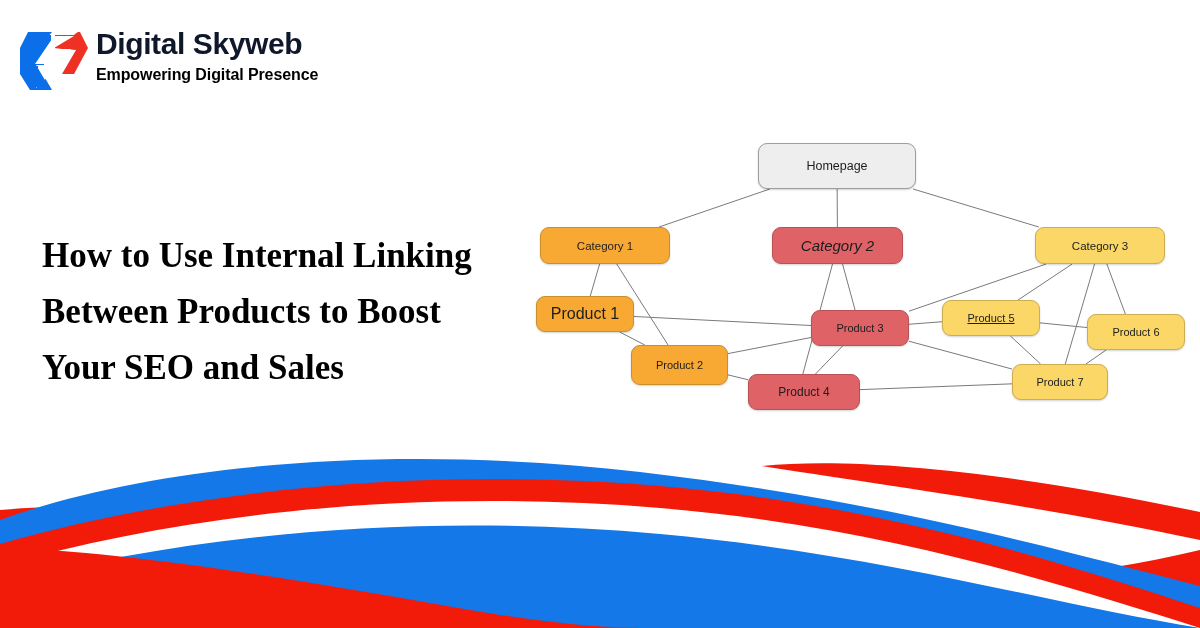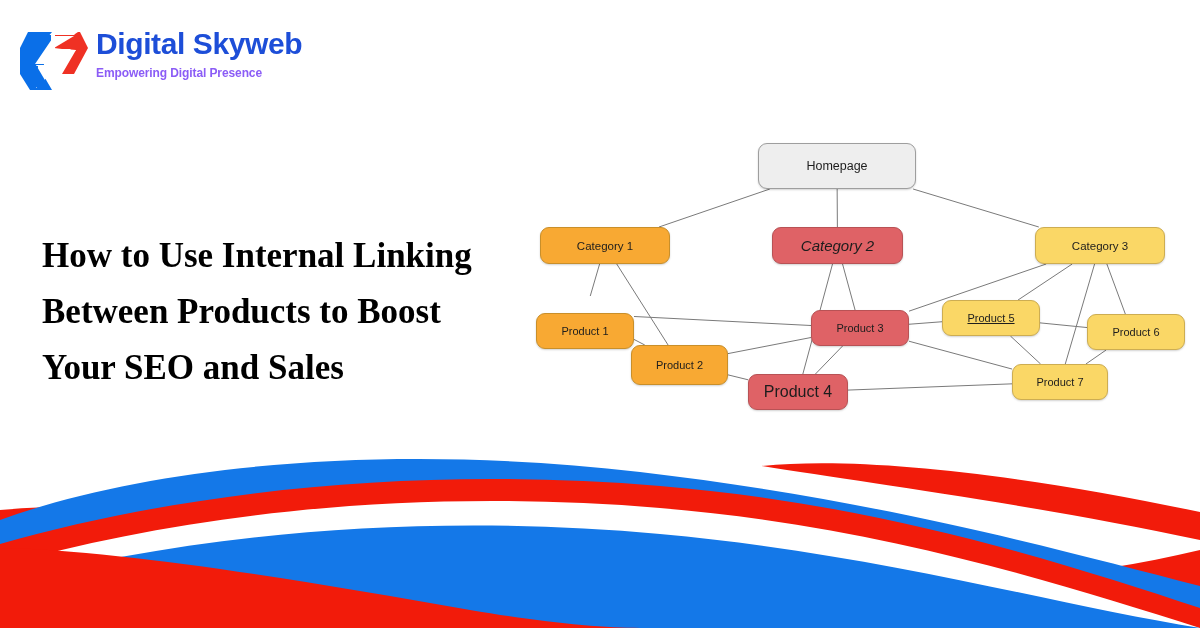--- a/index.html
+++ b/index.html
@@ -35,30 +35,30 @@
     position: absolute;
     left: 78px;
     top: 12px;
     width: 240px;
   }
   #logo-title {
     font-family: "Liberation Sans", sans-serif;
     font-weight: bold;
     font-size: 30px;
     letter-spacing: -0.4px;
-    color: #1d4ed8;
+    color: #0f172a;
     line-height: 1.05;
     white-space: nowrap;
   }
   #logo-tagline {
     font-family: "Liberation Sans", sans-serif;
     font-weight: bold;
-    font-size: 12px;
+    font-size: 16px;
     letter-spacing: -0.1px;
-    color: #8b5cf6;
+    color: #000000;
     margin-top: 6px;
     white-space: nowrap;
   }
 
   
   #headline {
     position: absolute;
     left: 42px;
     top: 228px;
     width: 470px;
@@ -158,24 +158,24 @@
         <line x1="328" y1="270.0916030534351" x2="492" y2="263.8320610687023" stroke="#7a7a7a" stroke-width="1"></line>
         <line x1="520" y1="202.86524822695034" x2="567" y2="207.53191489361703" stroke="#7a7a7a" stroke-width="1"></line>
         <line x1="490.40625" y1="216" x2="520.59375" y2="244" stroke="#7a7a7a" stroke-width="1"></line>
         <line x1="586.08" y1="230" x2="565.92" y2="244" stroke="#7a7a7a" stroke-width="1"></line>
       </svg>
     <div id="nodes-layer">
         <div class="node" style="left: 238px; top: 23px; width: 158px; height: 46px; background: rgb(238, 238, 238); border-color: rgb(158, 158, 158); font-size: 12.5px;">Homepage</div>
         <div class="node" style="left: 20px; top: 107px; width: 130px; height: 37px; background: rgb(248, 169, 51); border-color: rgb(201, 143, 42); font-size: 11.5px;">Category 1</div>
         <div class="node" style="left: 252px; top: 107px; width: 131px; height: 37px; background: rgb(223, 98, 102); border-color: rgb(184, 82, 85); font-size: 15px; font-style: italic;">Category 2</div>
         <div class="node" style="left: 515px; top: 107px; width: 130px; height: 37px; background: rgb(250, 215, 102); border-color: rgb(205, 173, 82); font-size: 11.5px;">Category 3</div>
-        <div class="node" style="left: 16px; top: 176px; width: 98px; height: 36px; background: rgb(248, 169, 51); border-color: rgb(201, 143, 42); font-size: 11px; margin-top: 17px;">Product 1</div>
+        <div class="node" style="left: 16px; top: 176px; width: 98px; height: 36px; background: rgb(248, 169, 51); border-color: rgb(201, 143, 42); font-size: 16px;">Product 1</div>
         <div class="node" style="left: 111px; top: 225px; width: 97px; height: 40px; background: rgb(248, 169, 51); border-color: rgb(201, 143, 42); font-size: 11px;">Product 2</div>
         <div class="node" style="left: 291px; top: 190px; width: 98px; height: 36px; background: rgb(223, 98, 102); border-color: rgb(184, 82, 85); font-size: 11px; text-align: right;">Product 3</div>
-        <div class="node" style="left: 228px; top: 254px; width: 100px; height: 36px; background: rgb(223, 98, 102); border-color: rgb(184, 82, 85); font-size: 16px;">Product 4</div>
+        <div class="node" style="left: 228px; top: 254px; width: 112px; height: 36px; background: rgb(223, 98, 102); border-color: rgb(184, 82, 85); font-size: 12px;">Product 4</div>
         <div class="node" style="left: 422px; top: 180px; width: 98px; height: 36px; background: rgb(250, 215, 102); border-color: rgb(205, 173, 82); font-size: 11px; text-decoration: underline;">Product 5</div>
         <div class="node" style="left: 567px; top: 194px; width: 98px; height: 36px; background: rgb(250, 215, 102); border-color: rgb(205, 173, 82); font-size: 11px;">Product 6</div>
         <div class="node" style="left: 492px; top: 244px; width: 96px; height: 36px; background: rgb(250, 215, 102); border-color: rgb(205, 173, 82); font-size: 11px;">Product 7</div>
       </div>
   </div>
 
   <svg id="waves" viewBox="0 0 1200 190" preserveAspectRatio="none">
     <path id="wave-red-bottom" d="M0 72 C 180 56, 420 96, 660 130 C 860 158, 1040 150, 1200 112 L1200 190 L0 190 Z" fill="#f21b0a"></path>
     <path id="wave-blue" d="M0 82 C 160 24, 400 6, 640 34 C 880 62, 1060 112, 1200 148 L1200 190 L0 190 Z" fill="#1478e8"></path>
     <path id="wave-red-top" d="M0 106 C 190 52, 420 28, 660 48 C 880 66, 1060 124, 1200 170 L1200 190 L0 190 Z" fill="#f21b0a"></path>

